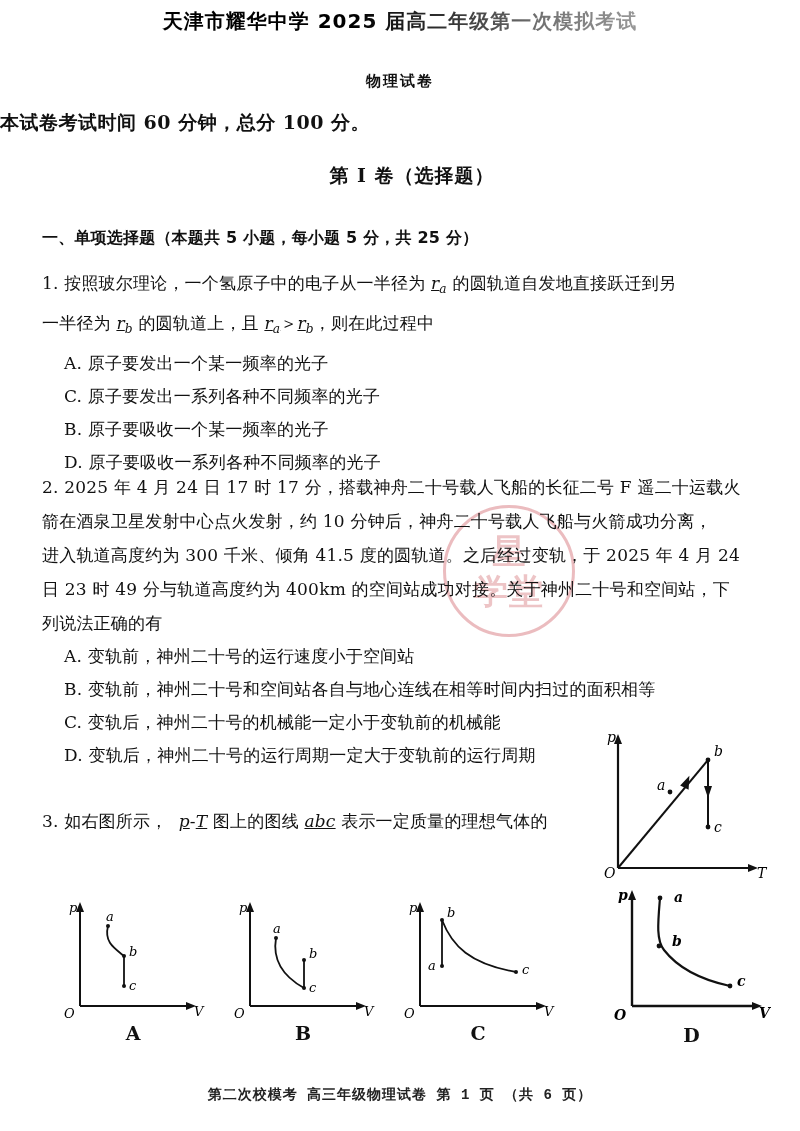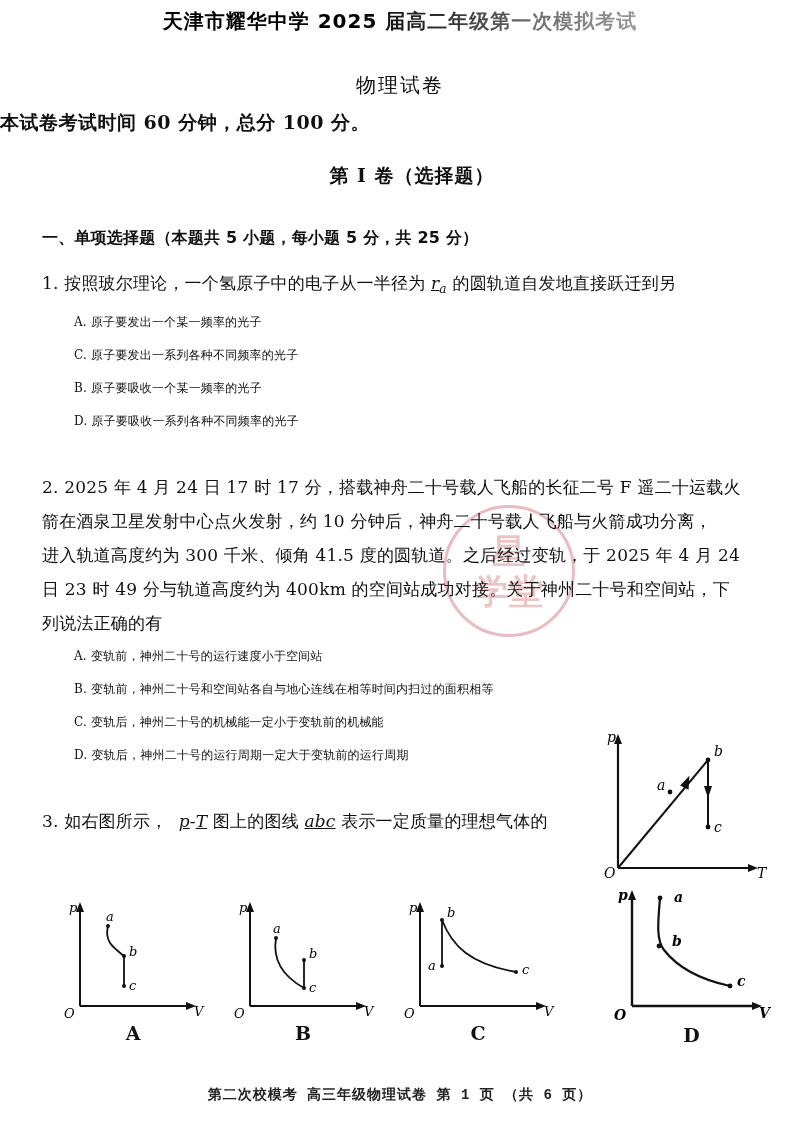--- a/index.html
+++ b/index.html
@@ -74,22 +74,22 @@
         rgba(0,0,0,0.40) 80%, rgba(0,0,0,0.25) 92%,
         rgba(0,0,0,0.15) 100%);
     filter: contrast(1.25);
   }
   .subject-title {
     position: absolute;
     left: 0; right: 0;
     top: 72px;
     text-align: center;
     font-family: "DejaVu Sans", "Liberation Sans", sans-serif;
-    font-weight: normal;
-    font-size: 20px;
+    font-weight: bold;
+    font-size: 15px;
     letter-spacing: 2px;
   }
   .exam-info {
     position: absolute;
     left: 0; right: 0;
     top: 110px;
     font-size: 19px;
     font-weight: bold;
     letter-spacing: 0.5px;
   }
@@ -117,24 +117,24 @@
   }
 
   .q-block { position: absolute; left: 42px; width: 718px; }
   .q-line {
     font-size: 17px;
     line-height: 34px;
     letter-spacing: 0.2px;
     white-space: nowrap;
   }
   .opt-line {
-    font-size: 12px;
+    font-size: 17px;
     line-height: 33px;
     letter-spacing: 0.2px;
-    margin-left: 32px;
+    margin-left: 22px;
     white-space: nowrap;
   }
   i.var { font-family: "DejaVu Serif", serif; font-style: italic; text-decoration: underline; }
   sub { font-size: 0.72em; }
 
   
   .fig { position: absolute; }
   .fig-caption {
     position: absolute;
     text-align: center;
@@ -175,20 +175,23 @@
     <div class="doc-title">天津市耀华中学 2025 届高二年级第一次模拟考试</div>
     <div class="subject-title">物理试卷</div>
     <div class="exam-info">本试卷考试时间 60 分钟，总分 100 分。</div>
     <div class="part-title">第 I 卷（选择题）</div>
 
     <div class="section-head">一、单项选择题（本题共 5 小题，每小题 5 分，共 25 分）</div>
 
     <div class="q-block" style="top:266px;">
       <div class="q-line">
         1. 按照玻尔理论，一个氢原子中的电子从一半径为 <i class="var">r<sub>a</sub></i> 的圆轨道自发地直接跃迁到另
+      </div>
+      <div class="q-line">
+        一半径为 <i class="var">r<sub>b</sub></i> 的圆轨道上，且 <i class="var">r<sub>a</sub></i>＞<i class="var">r<sub>b</sub></i>，则在此过程中
       </div>
       <div class="opt-line">A. 原子要发出一个某一频率的光子</div>
       <div class="opt-line">C. 原子要发出一系列各种不同频率的光子</div>
       <div class="opt-line">B. 原子要吸收一个某一频率的光子</div>
       <div class="opt-line">D. 原子要吸收一系列各种不同频率的光子</div>
     </div>
 
     <div class="q-block" style="top:470px;">
       <div class="q-line">2. 2025 年 4 月 24 日 17 时 17 分，搭载神舟二十号载人飞船的长征二号 F 遥二十运载火</div>
       <div class="q-line">箭在酒泉卫星发射中心点火发射，约 10 分钟后，神舟二十号载人飞船与火箭成功分离，</div>

